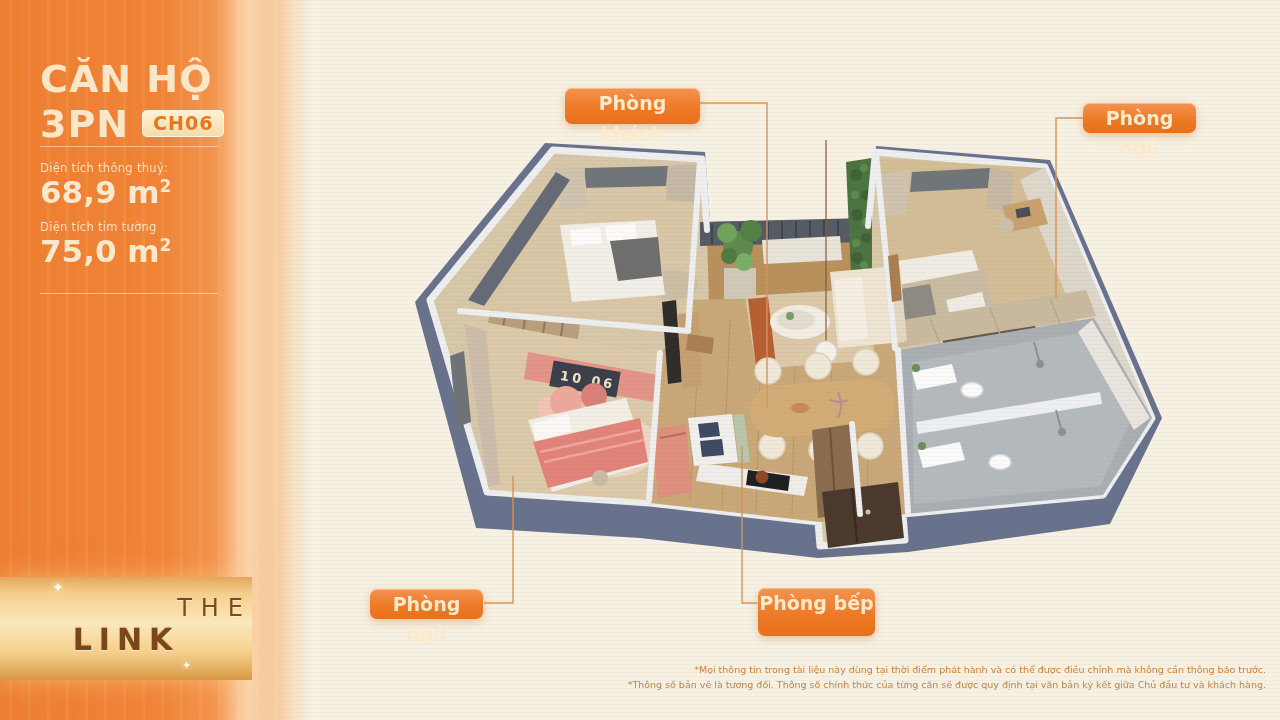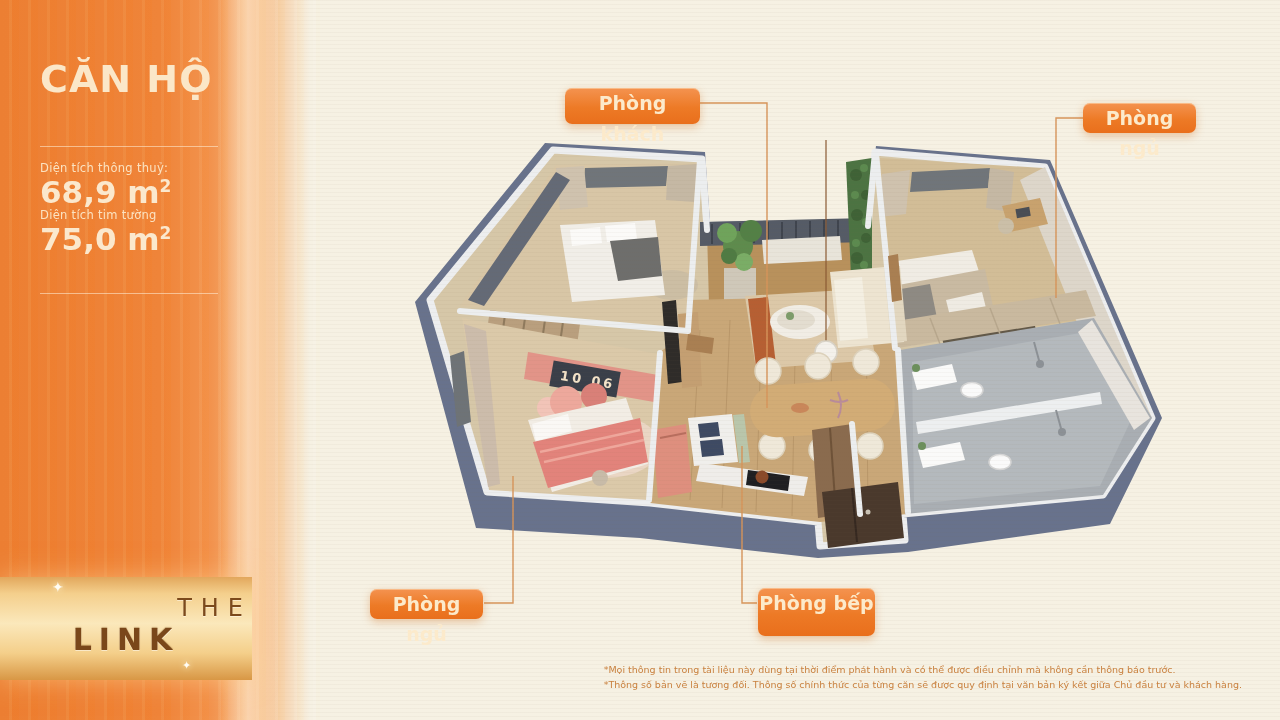--- a/index.html
+++ b/index.html
@@ -26,21 +26,21 @@
   .title-line2 { font-size:38px; font-weight:bold; color:#FBE7C8; letter-spacing:1px; }
   .unit-badge { margin-left:13px; padding:1px 10px 2px; border-radius:5px;
     background:linear-gradient(180deg,#FDF1D6 0%,#F6DCA9 100%);
     border:1px solid rgba(255,250,235,0.8);
     color:#E8761C; font-size:19px; font-weight:bold; letter-spacing:1px; }
 
   .rule { position:absolute; left:40px; width:178px; height:0; border-top:1px solid rgba(255,240,218,0.55); }
   .rule-1 { top:146px; } .rule-2 { top:293px; }
 
   .spec { position:absolute; left:40px; }
-  .spec-1 { top:161px; } .spec-2 { top:208px; }
+  .spec-1 { top:161px; } .spec-2 { top:220px; }
   .spec-label { font-size:11.5px; color:#FBE3C2; letter-spacing:0.3px; }
   .spec-value { font-size:31px; font-weight:bold; color:#FBE8CD; line-height:1.15; }
   .spec-value sup { font-size:17px; }
 
   .logo-band { position:absolute; left:0; top:577px; width:252px; height:103px; text-align:center;
     background:linear-gradient(180deg,#E2A75C 0%,#F4CF8C 16%,#FBE8BB 45%,#F4CF8A 74%,#D89745 100%);
     box-shadow:0 0 24px rgba(255,214,150,0.55); }
   .logo-the { margin-top:17px; font-size:24px; letter-spacing:9px; color:#7C4A1C;
     text-shadow:0 1px 0 rgba(255,255,255,0.45);text-align:right; }
   .logo-link { font-size:30px; font-weight:bold; letter-spacing:7px; color:#7A471A;
@@ -53,21 +53,21 @@
   .callout { position:absolute; border-radius:7px; text-align:center;
     background:linear-gradient(180deg,#F49350 0%,#ED7A26 55%,#E96F1C 100%);
     box-shadow:0 3px 8px rgba(205,110,30,0.35), inset 0 1px 0 rgba(255,235,205,0.45);
     color:#FCEACB; font-weight:bold; font-size:19px; }
   .callout-living { left:565px; top:88px; width:135px; height:36px; line-height:31px; }
   .callout-bed-top { left:1083px; top:103px; width:113px; height:30px; line-height:30px; }
   .callout-bed-bottom { left:370px; top:589px; width:113px; height:30px; line-height:30px; }
   .callout-kitchen { left:758px; top:588px; width:117px; height:48px; line-height:30px; }
 
   
-  .footnotes { position:absolute; right:38px; top:663px; 
+  .footnotes { position:absolute; right:14px; top:663px; text-align:right;
     font-size:9.5px; line-height:1.55; color:#C9813F; }
 
   svg.plan { position:absolute; left:0; top:0; }
   .sign-text { font-size:13px; font-weight:bold; letter-spacing:3px; fill:#F3E2C8; }
 </style>
 </head>
 <body>
 
 <div class="stage">
 
@@ -280,20 +280,24 @@
   </svg>
 
   <div class="paper-texture"></div>
 
   <div class="sidebar">
     <div class="sidebar-streaks"></div>
     <div class="sidebar-glow"></div>
 
     <div class="title-block">
       <div class="title-line1">CĂN HỘ</div>
+      <div class="title-row">
+        <span class="title-line2">3PN</span>
+        <span class="unit-badge">CH06</span>
+      </div>
     </div>
 
     <div class="rule rule-1"></div>
 
     <div class="spec spec-1">
       <div class="spec-label">Diện tích thông thuỷ:</div>
       <div class="spec-value"><span>68,9 m</span><sup>2</sup></div>
     </div>
 
     <div class="spec spec-2">

